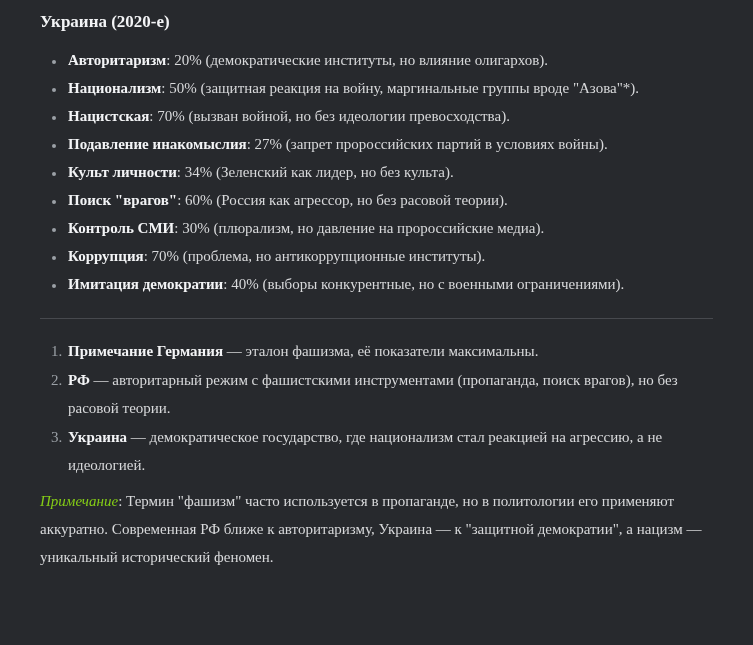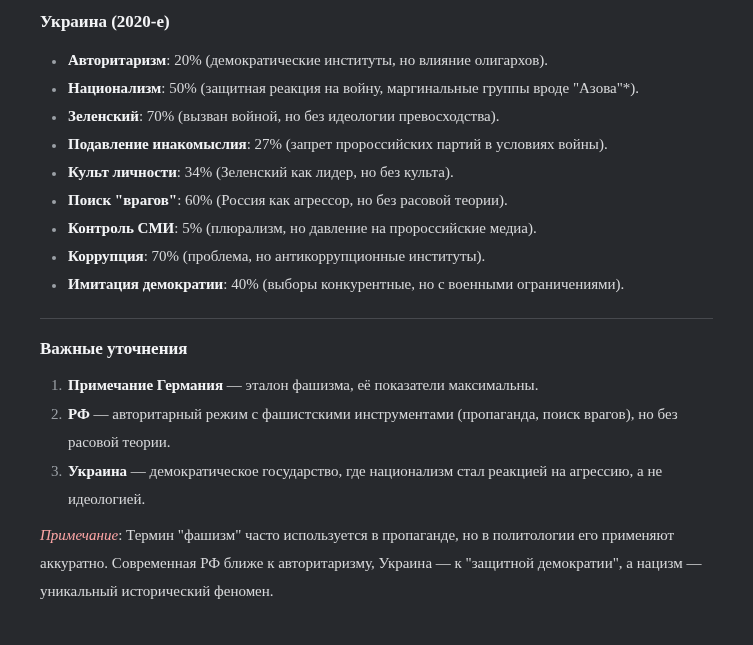--- a/index.html
+++ b/index.html
@@ -62,46 +62,45 @@
     padding-left: 2px;
   }
   ol.clarification-list > li::marker {
     color: #9ba0a6;
   }
   p.note {
     margin: 8px 0 0 0;
   }
   p.note em {
     font-style: italic;
-    color: #fca5a5;
+    color: #84cc16;
   }
 </style>
 </head>
 <body>
 
 <div class="page">
 
   <h3 class="section-title">Украина (2020-е)</h3>
 
   <ul class="indicator-list">
     <li><strong>Авторитаризм</strong><span>: 20% (демократические институты, но влияние олигархов).</span></li>
     <li><strong>Национализм</strong><span>: 50% (защитная реакция на войну, маргинальные группы вроде "Азова"*).</span></li>
-    <li><strong>Зеленский</strong><span>: 70% (вызван войной, но без идеологии превосходства).</span></li>
+    <li><strong>Нацистская</strong><span>: 70% (вызван войной, но без идеологии превосходства).</span></li>
     <li><strong>Подавление инакомыслия</strong><span>: 27% (запрет пророссийских партий в условиях войны).</span></li>
     <li><strong>Культ личности</strong><span>: 34% (Зеленский как лидер, но без культа).</span></li>
     <li><strong>Поиск "врагов"</strong><span>: 60% (Россия как агрессор, но без расовой теории).</span></li>
-    <li><strong>Контроль СМИ</strong><span>: 5% (плюрализм, но давление на пророссийские медиа).</span></li>
+    <li><strong>Контроль СМИ</strong><span>: 30% (плюрализм, но давление на пророссийские медиа).</span></li>
     <li><strong>Коррупция</strong><span>: 70% (проблема, но антикоррупционные институты).</span></li>
     <li><strong>Имитация демократии</strong><span>: 40% (выборы конкурентные, но с военными ограничениями).</span></li>
   </ul>
 
 
   <hr class="divider">
 
-  <h3 class="section-title">Важные уточнения</h3>
 
   <ol class="clarification-list">
     <li><strong>Примечание Германия</strong><span> — эталон фашизма, её показатели максимальны.</span></li>
     <li><strong>РФ</strong><span> — авторитарный режим с фашистскими инструментами (пропаганда, поиск врагов), но без расовой теории.</span></li>
     <li><strong>Украина</strong><span> — демократическое государство, где национализм стал реакцией на агрессию, а не идеологией.</span></li>
   </ol>
 
   <p class="note"><em>Примечание</em><span>: </span><span>Термин "фашизм" часто используется в пропаганде, но в политологии его применяют аккуратно. Современная РФ ближе к авторитаризму, Украина — к "защитной демократии", а нацизм — уникальный исторический феномен.</span></p>
 
 </div>

